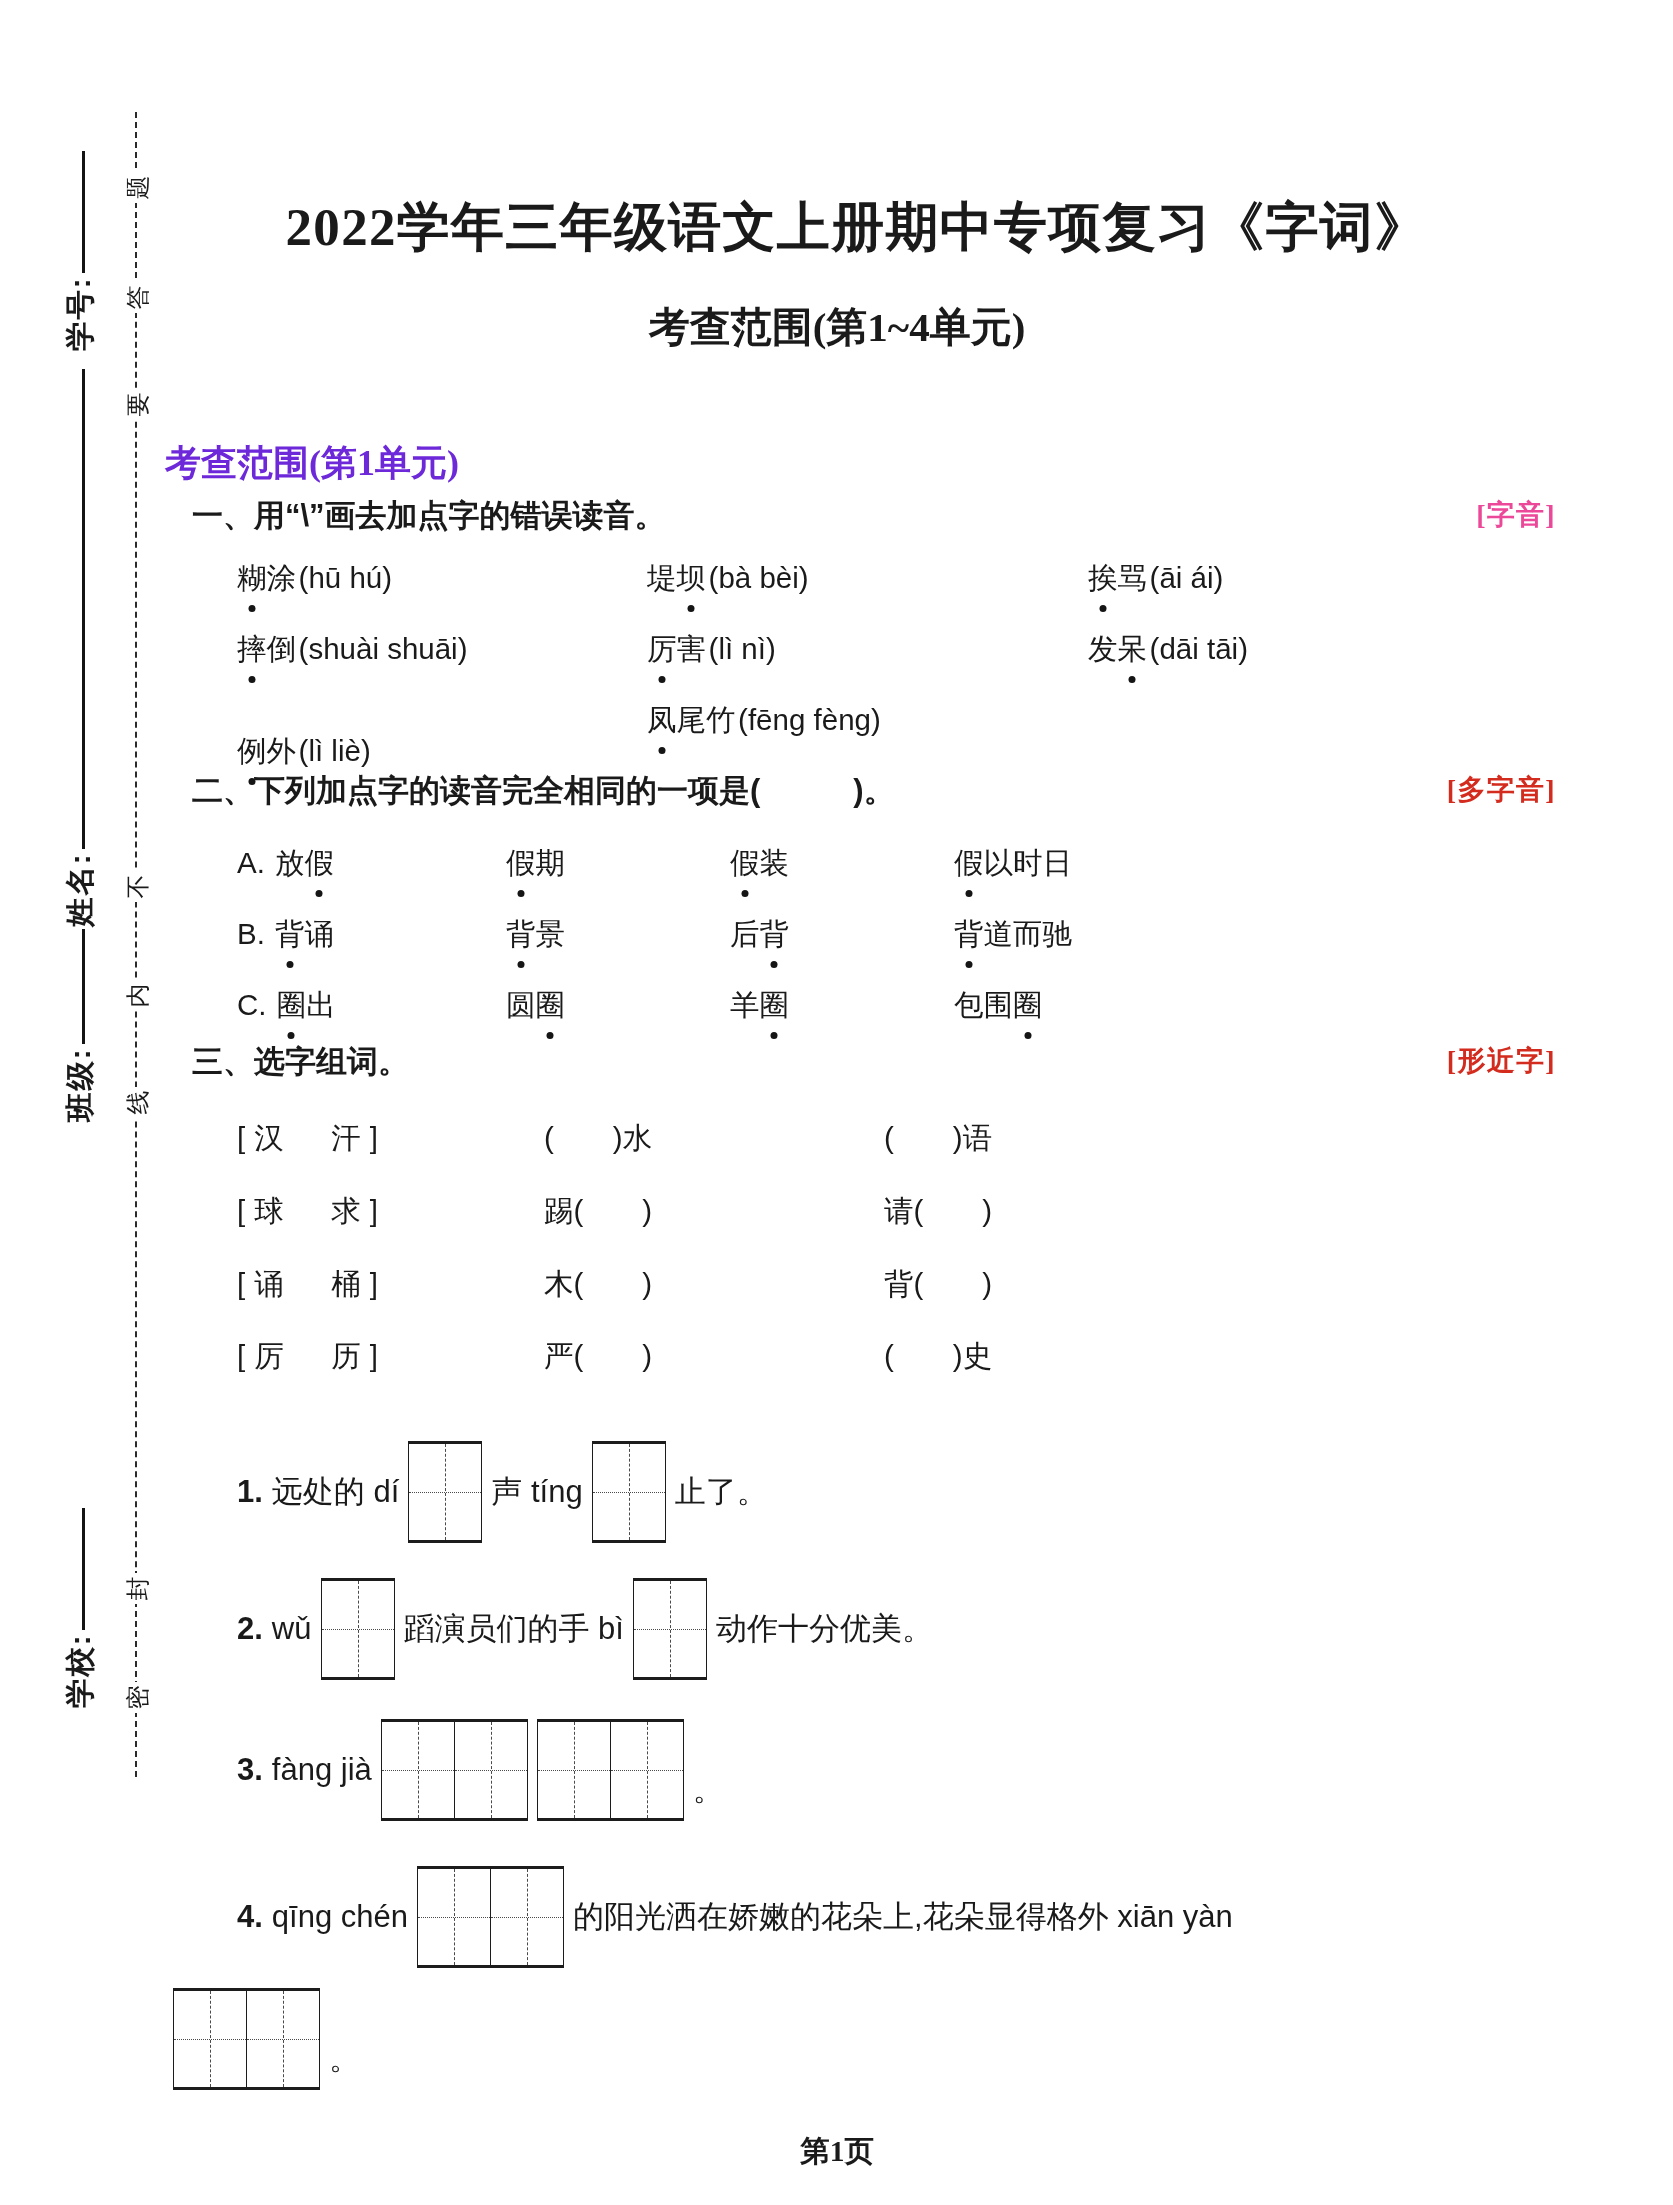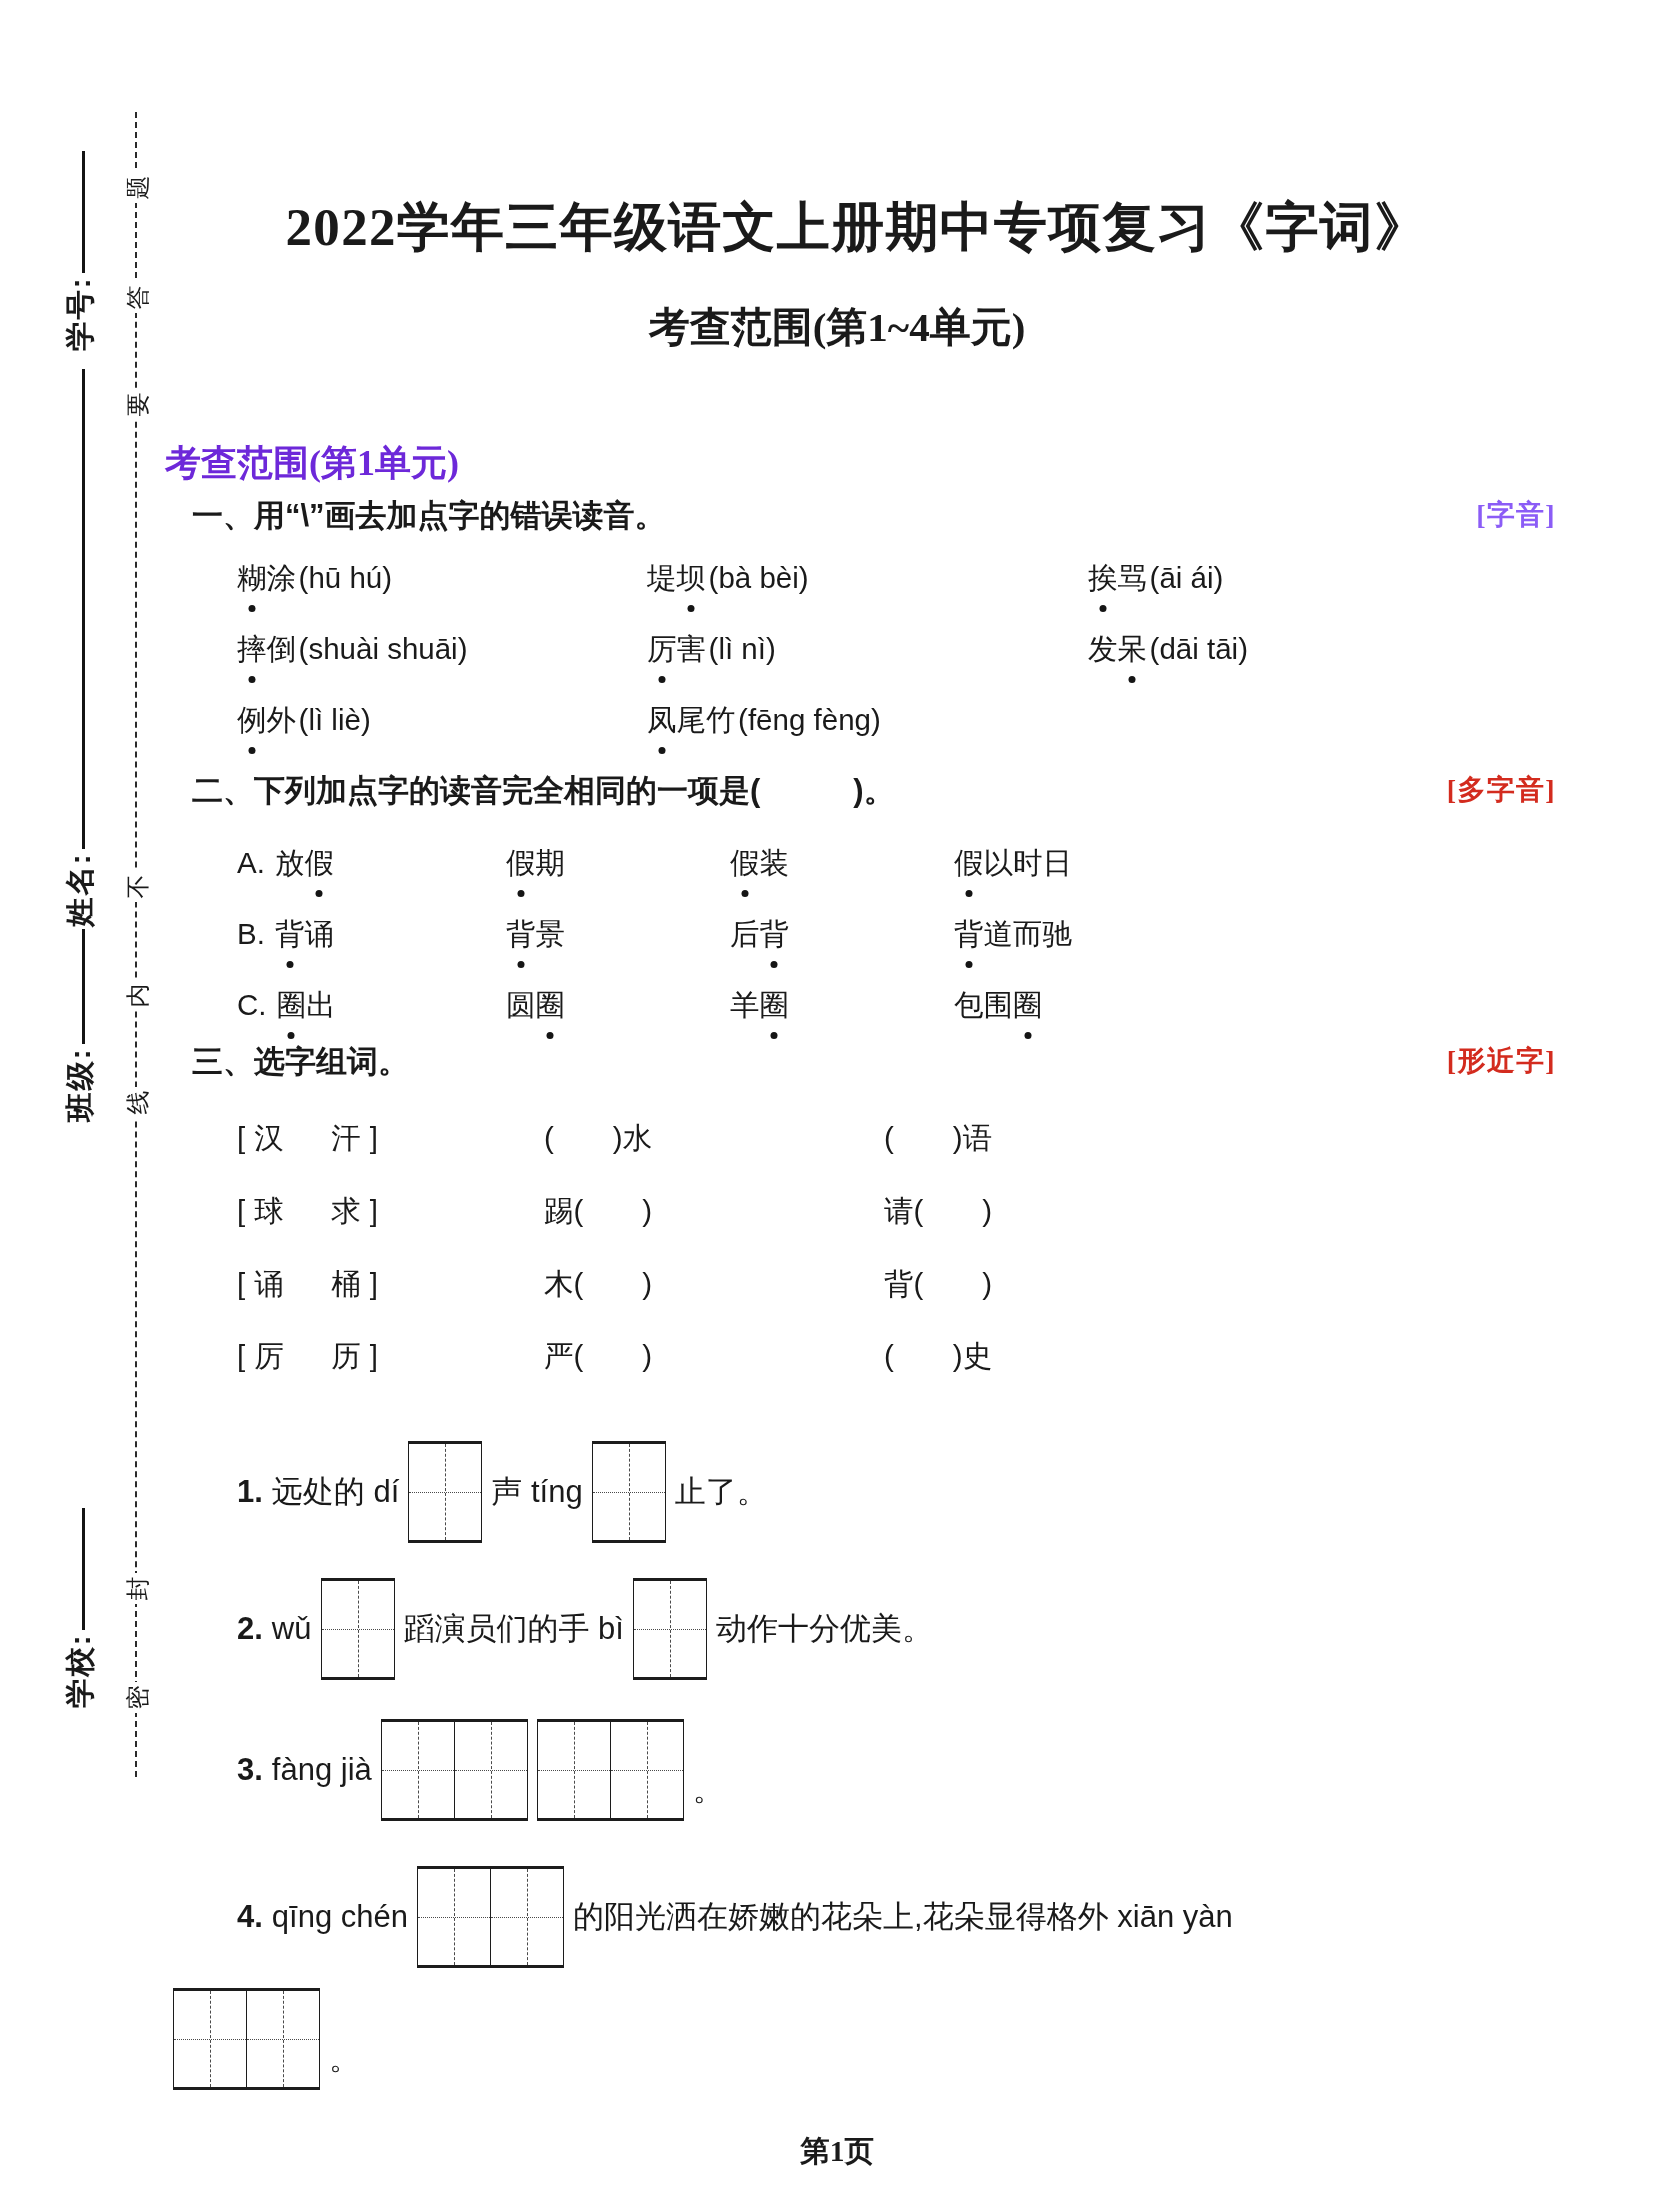--- a/index.html
+++ b/index.html
@@ -67,35 +67,35 @@
       <div class="side-group" style="left: 61px; top: 1122px;"><span>班级:</span><span class="side-line" style="width: 115px;"></span></div>
       <div class="side-group" style="left: 61px; top: 1708px;"><span>学校:</span><span class="side-line" style="width: 122px;"></span></div>
     </div>
 
   <div class="title">2022学年三年级语文上册期中专项复习《字词》</div>
   <div class="subtitle">考查范围(第1~4单元)</div>
   <div class="sec-header" style="color: #6d28d9;">考查范围(第1单元)</div>
 
   <div class="q-header" style="top:495px">
     <span>一、用“\”画去加点字的错误读音。</span>
-    <span class="q-tag" style="color: #8b5cf6;">[字音]</span>
+    <span class="q-tag" style="color: #ec4899;">[字音]</span>
   </div>
   <div id="q1-rows">
       <div class="q-row" style="top: 559px;">
         <span class="q-item" style="left: 45px;"><span class="word"><span class="ch dotted">糊</span><span class="ch">涂</span><span class="py">(hū  hú)</span></span></span>
         <span class="q-item" style="left: 455px;"><span class="word"><span class="ch">堤</span><span class="ch dotted">坝</span><span class="py">(bà  bèi)</span></span></span>
         <span class="q-item" style="left: 896px;"><span class="word"><span class="ch dotted">挨</span><span class="ch">骂</span><span class="py">(āi  ái)</span></span></span>
       </div>
       <div class="q-row" style="top: 630px;">
         <span class="q-item" style="left: 45px;"><span class="word"><span class="ch dotted">摔</span><span class="ch">倒</span><span class="py">(shuài  shuāi)</span></span></span>
         <span class="q-item" style="left: 455px;"><span class="word"><span class="ch dotted">厉</span><span class="ch">害</span><span class="py">(lì  nì)</span></span></span>
         <span class="q-item" style="left: 896px;"><span class="word"><span class="ch">发</span><span class="ch dotted">呆</span><span class="py">(dāi  tāi)</span></span></span>
       </div>
       <div class="q-row" style="top: 701px;">
-        <span class="q-item" style="left: 45px;"><span class="word"><span class="ch dotted">例</span><span class="ch">外</span><span class="py">(lì  liè)</span></span></span>
+        <span class="q-item" style="left: 45px; margin-top: 31px;"><span class="word"><span class="ch dotted">例</span><span class="ch">外</span><span class="py">(lì  liè)</span></span></span>
         <span class="q-item" style="left: 455px;"><span class="word"><span class="ch dotted">凤</span><span class="ch">尾</span><span class="ch">竹</span><span class="py">(fēng  fèng)</span></span></span>
       </div>
     </div>
 
   <div class="q-header" style="top:770px">
     <span>二、下列加点字的读音完全相同的一项是(　　　)。</span>
     <span class="q-tag" style="color: rgb(211, 43, 30);">[多字音]</span>
   </div>
   <div id="q2-rows">
       <div class="q-row" style="top: 844px;">

